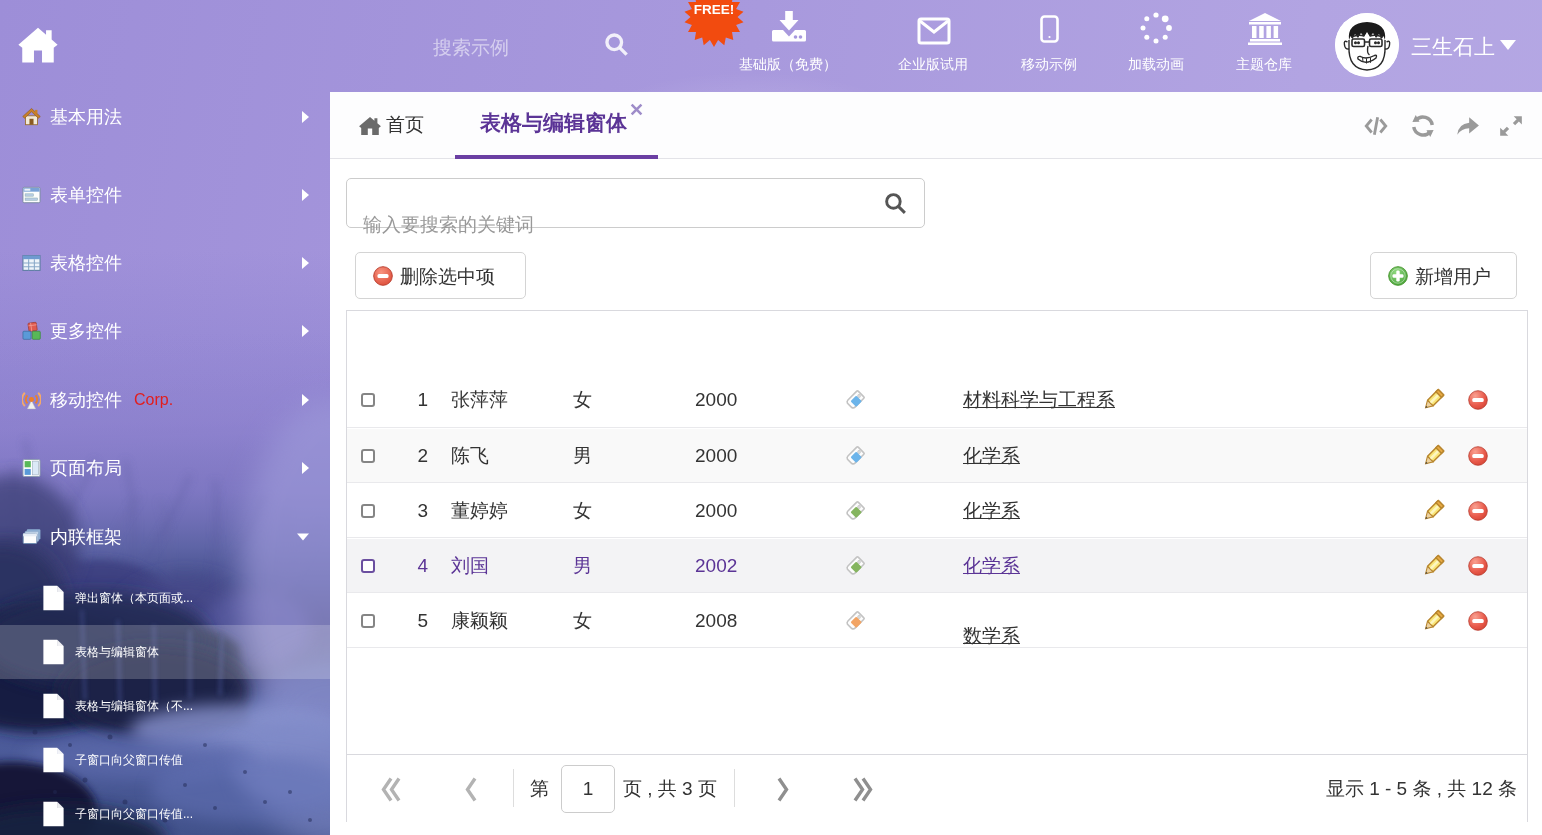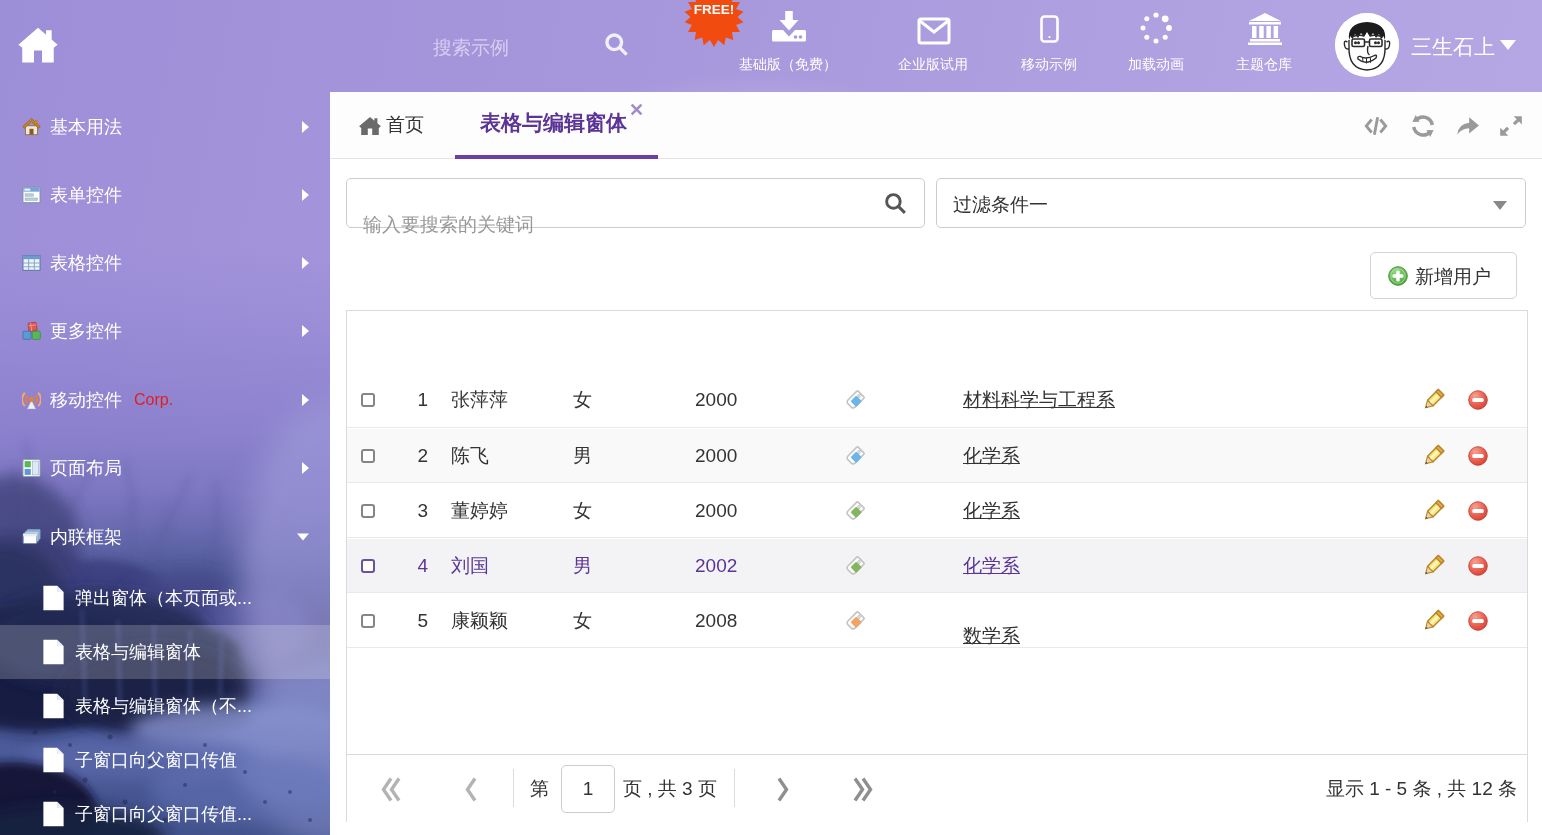--- a/index.html
+++ b/index.html
@@ -18,21 +18,21 @@
 .freebadge { position:absolute; left:684px; top:-13px; width:60px; height:60px; }
 .avatar { position:absolute; left:1335px; top:13px; width:64px; height:64px; border-radius:50%; background:#fff; overflow:hidden; }
 .uname { position:absolute; left:1411px; top:33px; font-size:21px; color:#fff; }
 
 .mitem { position:absolute; left:0; width:330px; height:56px; color:#fff; font-size:18px; }
 .mitem .txt { position:absolute; left:50px; top:50%; transform:translateY(-50%); }
 .mitem .ic { position:absolute; left:22px; top:50%; transform:translateY(-50%); width:19px; height:19px; }
 .mitem .arr { position:absolute; right:21px; top:50%; transform:translateY(-50%); width:0; height:0; }
 .arr-r { border-left:7px solid #fff; border-top:6px solid transparent; border-bottom:6px solid transparent; }
 .arr-d { border-top:7px solid #fff; border-left:6px solid transparent; border-right:6px solid transparent; }
-.smitem { position:absolute; left:0; width:330px; height:54px; color:#fff; font-size:18px; }
+.smitem { position:absolute; left:0; width:330px; height:54px; color:#fff; font-size:12px; }
 .smitem .txt { position:absolute; left:75px; top:50%; transform:translateY(-50%); white-space:nowrap; }
 .smitem .ic { position:absolute; left:43px; top:50%; transform:translateY(-50%); }
 .smsel { background:rgba(255,255,255,0.2); }
 .corp { color:#e21d1d; font-size:16px; }
 
 #content { position:absolute; left:330px; top:92px; width:1212px; height:743px; background:#fff; }
 #tabbar { position:absolute; left:0; top:0; width:1212px; height:67px; background:#fdfdfe; border-bottom:1px solid #e3e3e8;padding-left:8px; }
 .tab1 { position:absolute; left:28px; top:20px; font-size:19px; color:#333; }
 .tab2 { position:absolute; left:150px; top:17px; font-size:21px; font-weight:bold; color:#5b3496; }
 .tabline { position:absolute; left:125px; top:63px; width:203px; height:4px; background:#6b3fa3; }
@@ -273,21 +273,21 @@
         <circle cx="40.5" cy="29.7" r="0.8" fill="#333"></circle>
           <circle cx="43.5" cy="29.7" r="0.8" fill="#333"></circle>
       </g>
     </svg>
   </div>
   <div class="uname">三生石上</div>
   <div class="abs" style="left:1500px;top:40px;width:0;height:0;border-top:10px solid #fff;border-left:8px solid transparent;border-right:8px solid transparent;"></div>
 </div>
 
 <div id="sidebar">
-  <div class="mitem" style="top:99px;">
+  <div class="mitem" style="top:89px;">
     <svg class="ic" viewBox="0 0 16 16">
         <rect x="3" y="7" width="10" height="7.5" fill="#f2ead8" stroke="#9a6a28" stroke-width="0.7"></rect>
         <path d="M8 0.8 L15.4 7.6 L13.8 9 L8 3.6 L2.2 9 L0.6 7.6 Z" fill="#c87f2a" stroke="#8a5a1a" stroke-width="0.5"></path>
         <rect x="6.3" y="9.5" width="3.4" height="5" fill="#8a5a20"></rect>
         <rect x="11" y="2" width="2" height="3" fill="#c87f2a"></rect>
       </svg>
     <span class="txt">基本用法</span>
       <span class="arr arr-r"></span>
   </div>
   <div class="mitem" style="top:167px;">
@@ -425,25 +425,34 @@
     </svg>
   </div>
 
   <div class="sinput">
     <div class="ph">输入要搜索的关键词</div>
     <svg class="abs" style="right:16px;top:12px;" width="25" height="25" viewBox="0 0 24 24" fill="none" stroke="#555" stroke-width="2.8">
       <circle cx="10" cy="10" r="6.5"></circle>
         <line x1="15" y1="15" x2="21" y2="21"></line>
     </svg>
   </div>
-  <div class="sselect">
-    <div class="tx">过滤条件一</div>
-    <div class="caret"></div>
-  </div>
-
+
+  <div class="btn" style="left:25px;width:171px;">
+    <svg class="cic" viewBox="0 0 20 20">
+        <defs>
+          <radialGradient id="rg" cx="0.4" cy="0.3" r="0.9">
+            <stop offset="0" stop-color="#f8937f"></stop>
+            <stop offset="1" stop-color="#d8402c"></stop>
+          </radialGradient>
+        </defs>
+        <circle cx="10" cy="10" r="9.3" fill="url(#rg)" stroke="#bc4334" stroke-width="1"></circle>
+        <rect x="4.5" y="8" width="11" height="4" rx="1.5" fill="#fff"></rect>
+      </svg>
+    <span class="lbl">删除选中项</span>
+  </div>
   <div class="btn" style="left:1040px;width:147px;">
     <svg class="cic" viewBox="0 0 20 20">
         <defs>
           <radialGradient id="gg" cx="0.4" cy="0.3" r="0.9">
             <stop offset="0" stop-color="#8fd87f"></stop>
             <stop offset="1" stop-color="#3c9a2c"></stop>
           </radialGradient>
         </defs>
         <circle cx="10" cy="10" r="9.3" fill="url(#gg)" stroke="#48972f" stroke-width="1"></circle>
         <circle cx="10" cy="10" r="7.2" fill="none" stroke="#ffffff" stroke-width="0.8" opacity="0.5"></circle>

